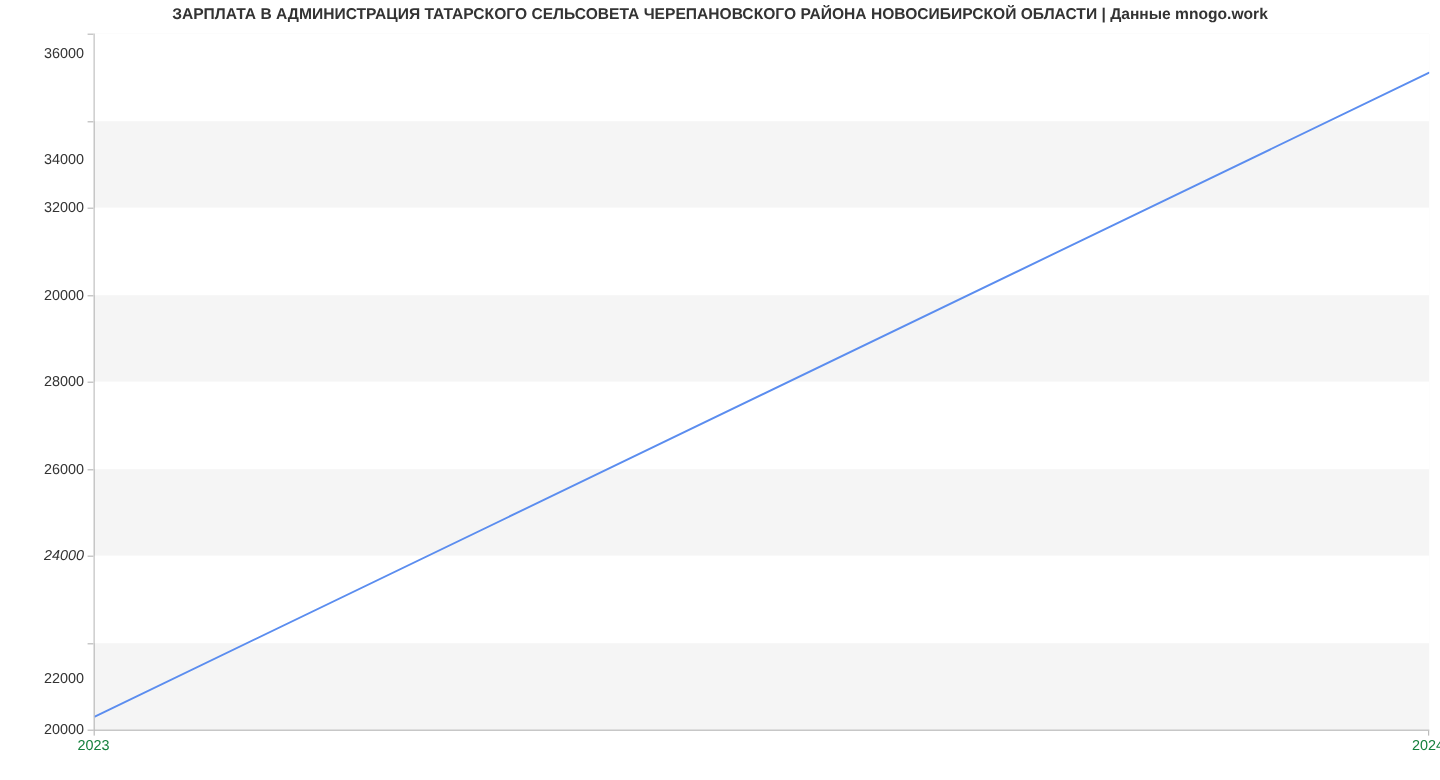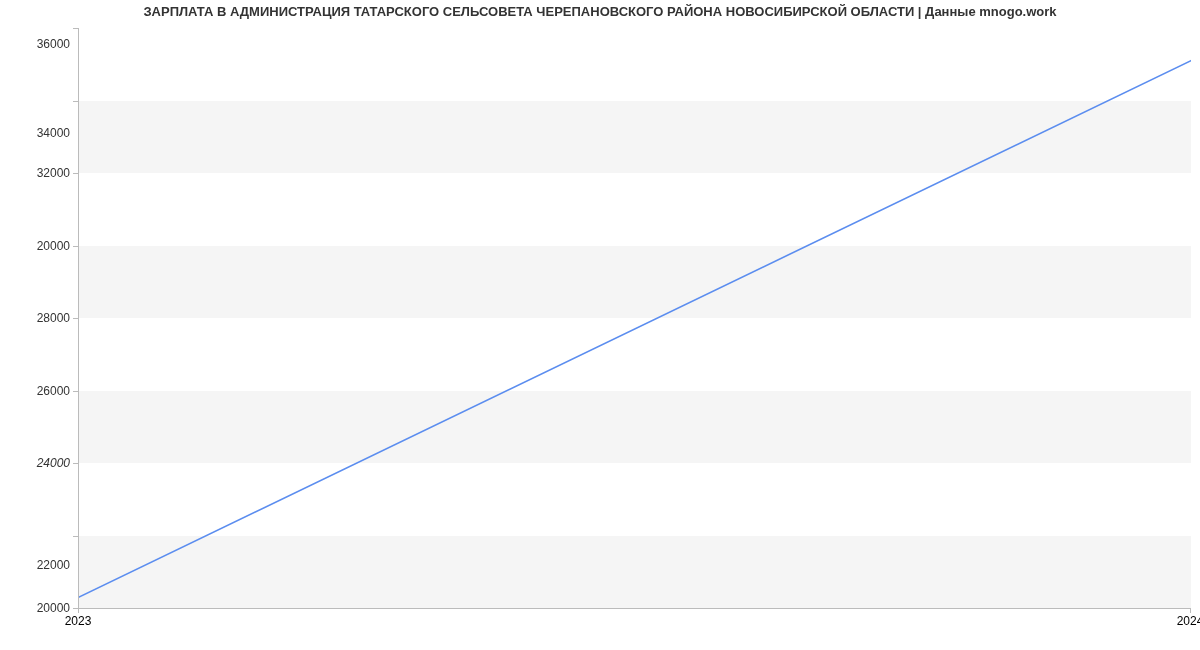--- a/index.html
+++ b/index.html
@@ -56,21 +56,21 @@
     width: 60px;
     text-align: right;
     font-size: 12px;
     color: #333;
     transform: translateY(-50%);
   }
   .xtick {
     position: absolute;
     top: 614px;
     font-size: 12px;
-    color: #000000;
+    color: #15803d;
     transform: translateX(-50%);
   }
   .tick-mark-y {
     position: absolute;
     left: 73px;
     width: 5px;
     height: 1px;
     background: #bbb;
   }
   .tick-mark-x {

